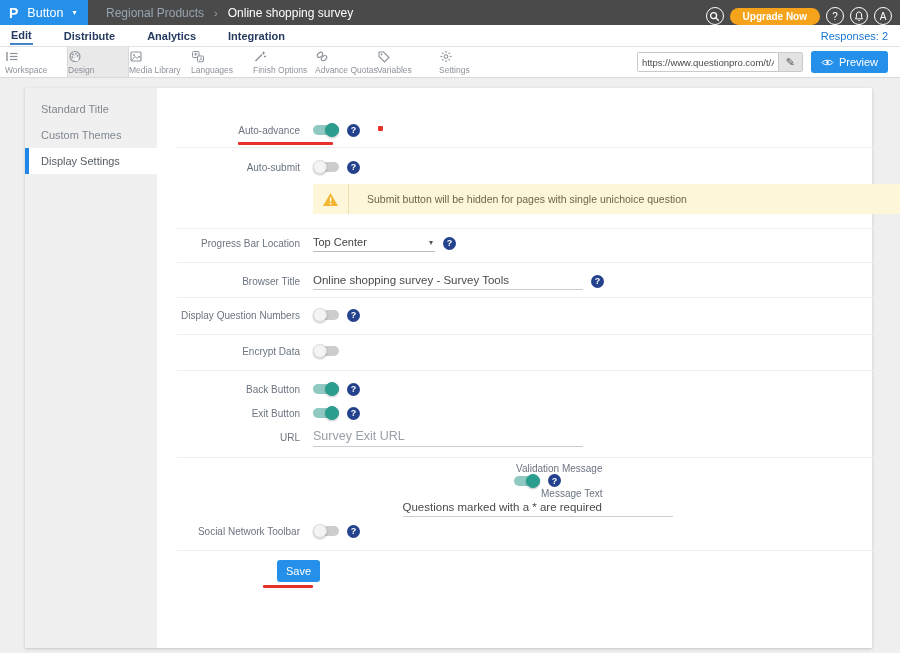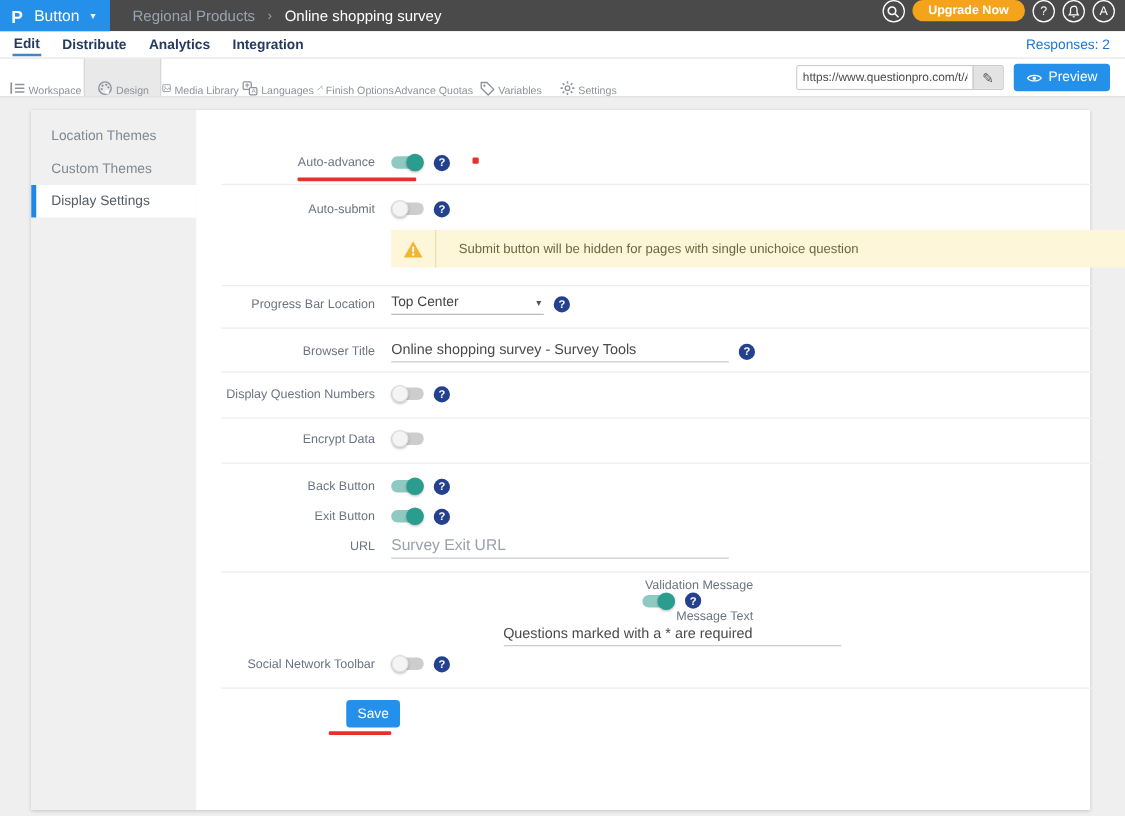--- a/index.html
+++ b/index.html
@@ -10,36 +10,36 @@
   
   .topbar { height:25px; background:#4a4a4a; display:flex; align-items:stretch; }
   .brand { background:#2490ea; width:88px; display:flex; align-items:center; padding-left:9px; gap:9px; }
   .brand .logo { color:#fff; font-weight:bold; font-size:14px; }
   .brand .product { color:#fff; font-size:12.5px; }
   .brand .caret { color:#fff; font-size:8px; }
   .crumbs { display:flex; align-items:center; gap:10px; margin-left:18px; }
   .crumb-parent { color:#97a4b1; font-size:12px; }
   .crumb-sep { color:#97a4b1; font-size:11px; }
   .crumb-current { color:#ffffff; font-size:12px; }
-  .top-right { margin-left:auto; display:flex; align-items:flex-start; gap:6px; padding-right:8px; }
+  .top-right { margin-left:auto; display:flex; align-items:flex-end; gap:6px; padding-right:8px; }
   .circle-btn { width:18px; height:18px; border:1.4px solid #fff; border-radius:50%;
     display:flex; align-items:center; justify-content:center; color:#fff; font-size:10px; cursor:pointer; }
   .upgrade { background:#f5a31b; color:#fff; font-size:10px; font-weight:bold;
     height:17px; line-height:17px; padding:0 13px; border-radius:9px; border:none; cursor:pointer; }
 
   
   .subnav { height:22px; background:#fff; border-bottom:1px solid #e2e2e2;
-    display:flex; align-items:center; padding:0 12px 0 10px; gap:16px; }
+    display:flex; align-items:center; padding:0 12px 0 10px; gap:30px; }
   .subnav-item { color:#253a5e; font-size:11px; font-weight:600; cursor:pointer; padding:2px 1px; }
   .subnav-item.active { border-bottom:2px solid #4285c8; }
   .responses { margin-left:auto; color:#1976d2; font-size:11px; }
 
   
   .toolbar { height:31px; background:#fff; border-bottom:1px solid #d9d9d9; display:flex; align-items:stretch; padding-left:5px; }
-  .tool-item { width:62px; display:flex; flex-direction:row; align-items:flex-end; justify-content:center; gap:2px; cursor:pointer; }
+  .tool-item { width:62px; display:flex; flex-direction:column; align-items:flex-start; justify-content:center; gap:2px; cursor:pointer; }
   .tool-item.active { background:#e9e9e9; border-left:1px solid #d9d9d9; border-right:1px solid #d9d9d9; }
   .tool-item svg { display:block; }
   .tool-label { font-size:8.5px; color:#8d939b; white-space:nowrap; }
   .tool-right { margin-left:auto; display:flex; align-items:center; gap:8px; padding-right:12px; }
   .url-group { display:flex; align-items:stretch; border:1px solid #c9c9c9; border-radius:2px; height:20px; background:#fff; }
   .url-input { border:none; outline:none; width:140px; font-size:9.5px; color:#4a4a4a; padding:0 4px; font-family:"Liberation Sans",sans-serif; }
   .url-edit { width:24px; background:#e3e3e3; border-left:1px solid #c9c9c9; display:flex; align-items:center; justify-content:center;
     font-size:11px; color:#555; cursor:pointer; }
   .preview-btn { background:#2490ea; color:#fff; border:none; border-radius:3px; height:22px; padding:0 10px;
     font-size:11px; display:flex; align-items:center; gap:5px; cursor:pointer; font-family:"Liberation Sans",sans-serif; }
@@ -229,21 +229,21 @@
         </svg>
       <span>Preview</span>
     </button>
   </div>
 </div>
 
 <div class="main">
   <div class="card">
 
     <div class="side">
-      <div class="side-item">Location Themes</div>
+      <div class="side-item">Standard Title</div>
       <div class="side-item">Custom Themes</div>
       <div class="side-item active">Display Settings</div>
     </div>
 
     <div class="content">
 
       <div class="row">
         <div class="row-label">Auto-advance</div>
         <div class="row-control">
           <div class="toggle on">

